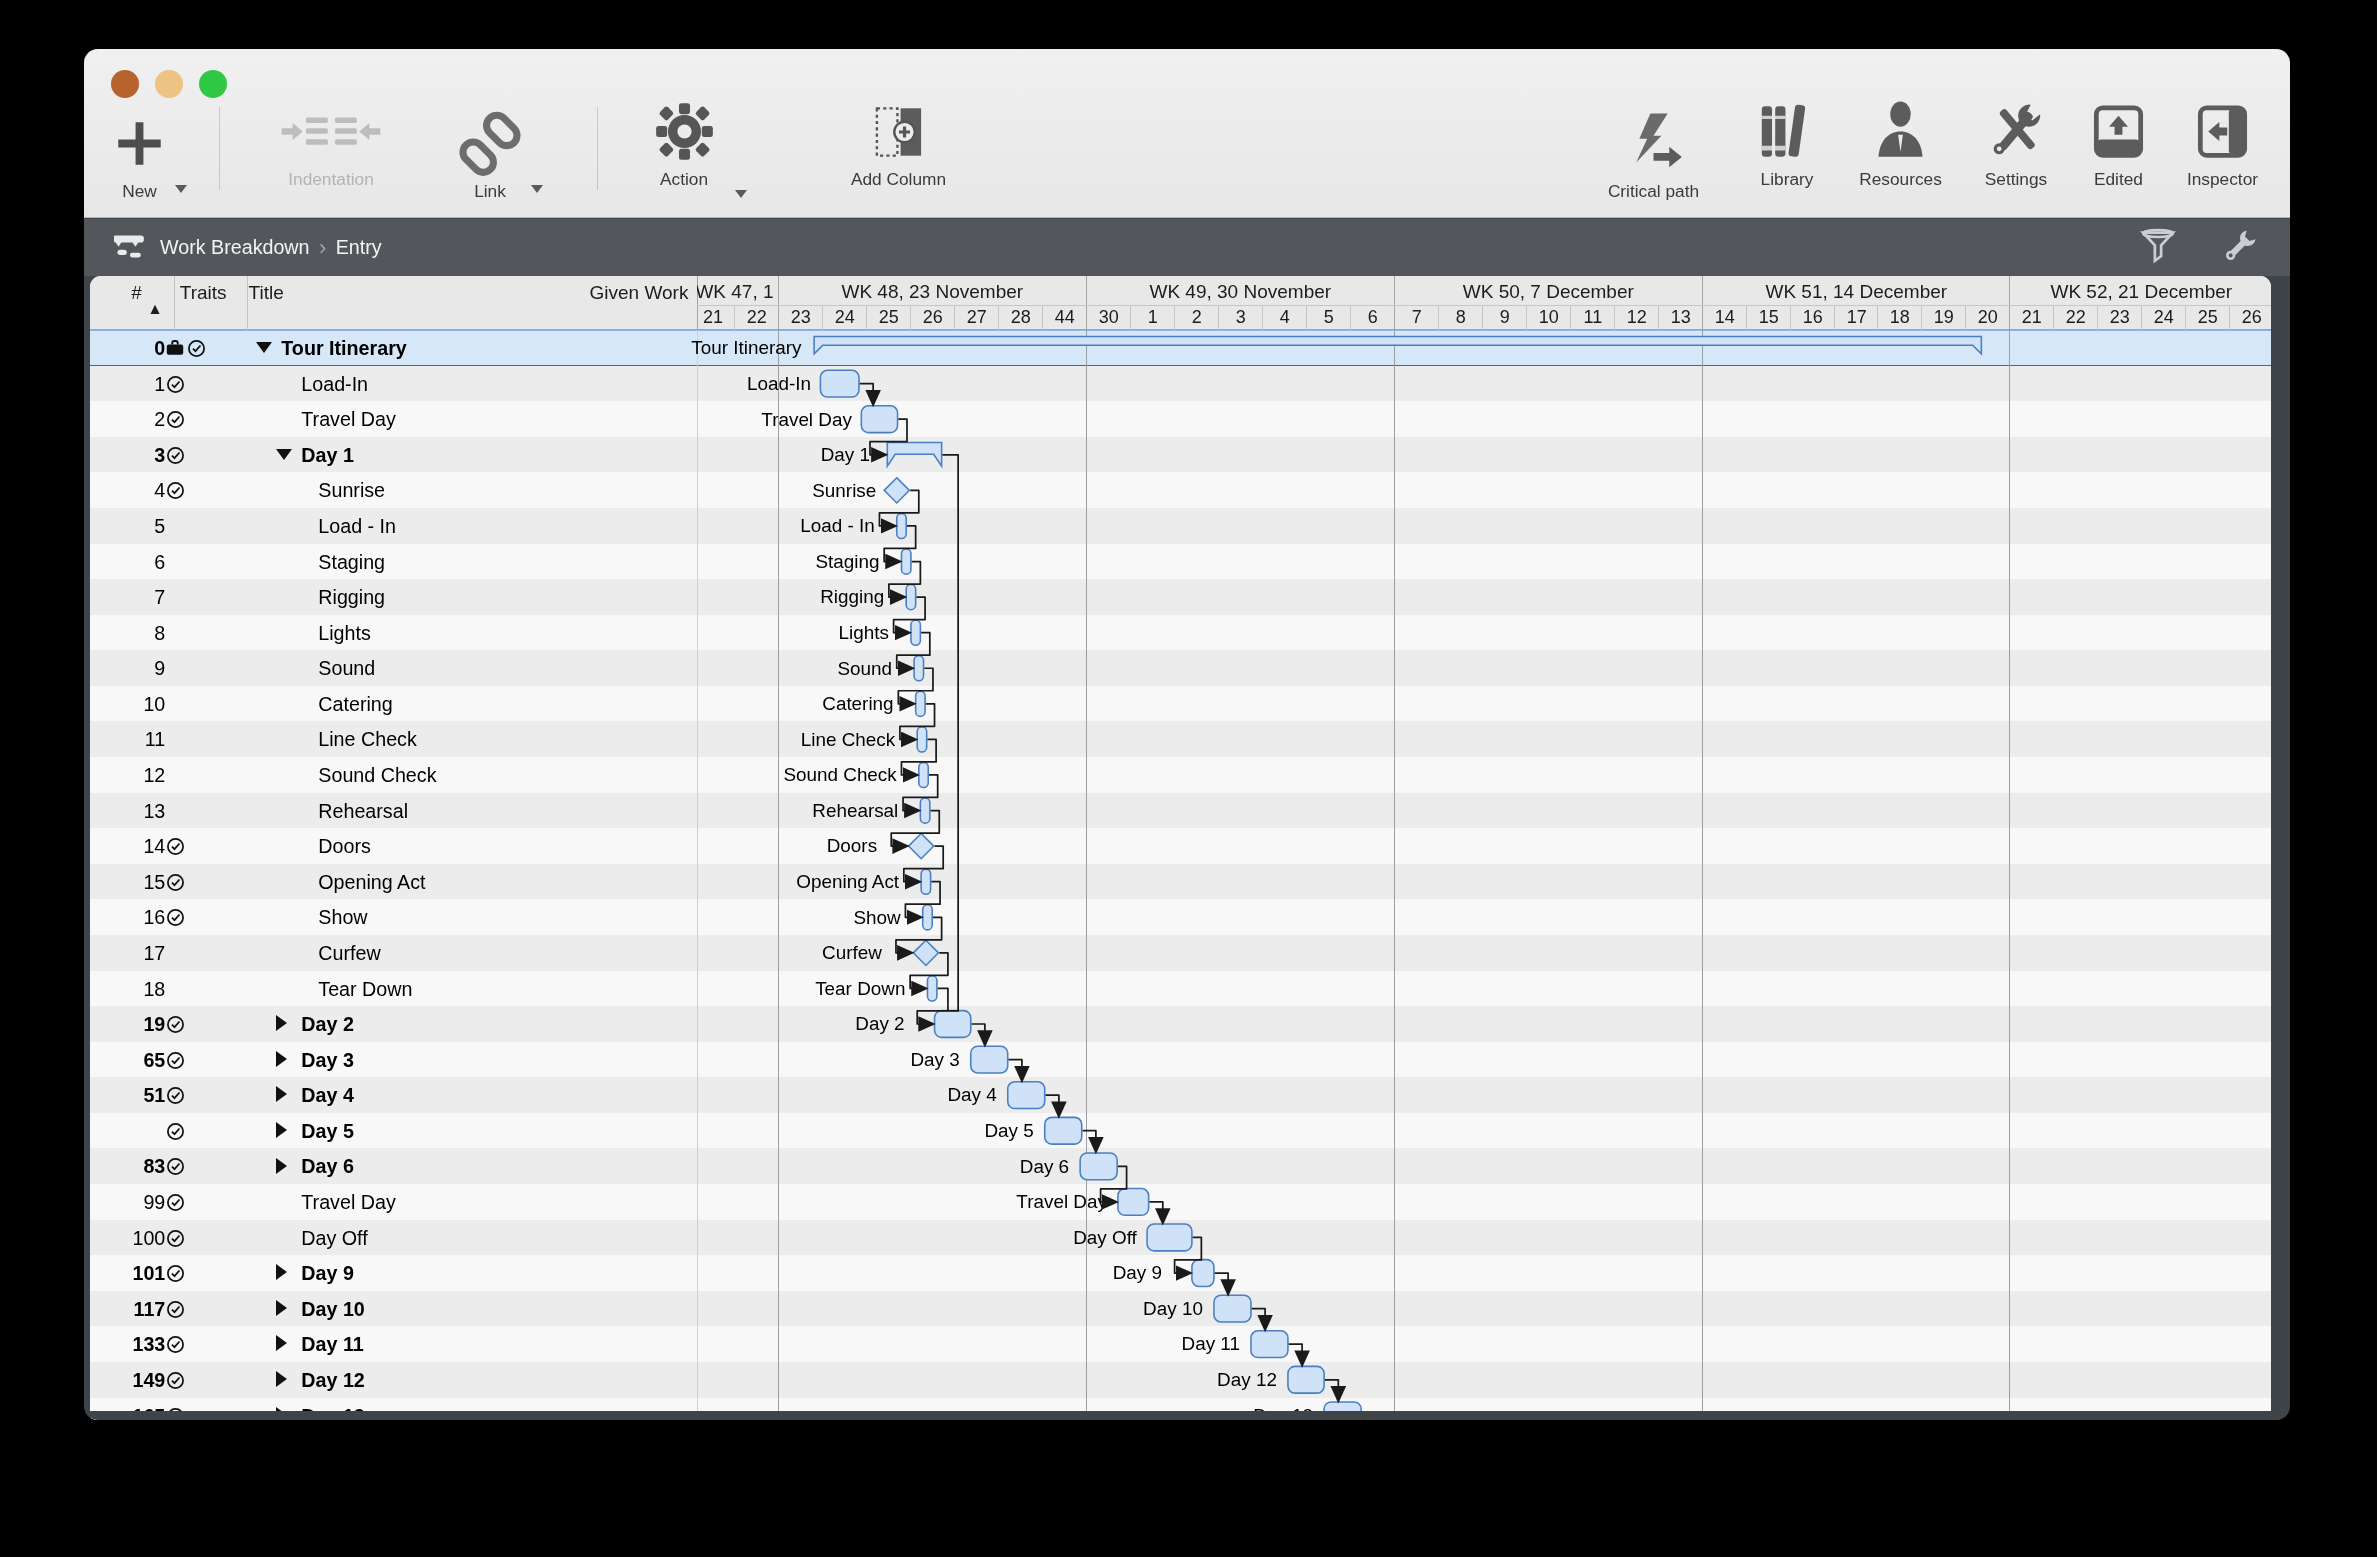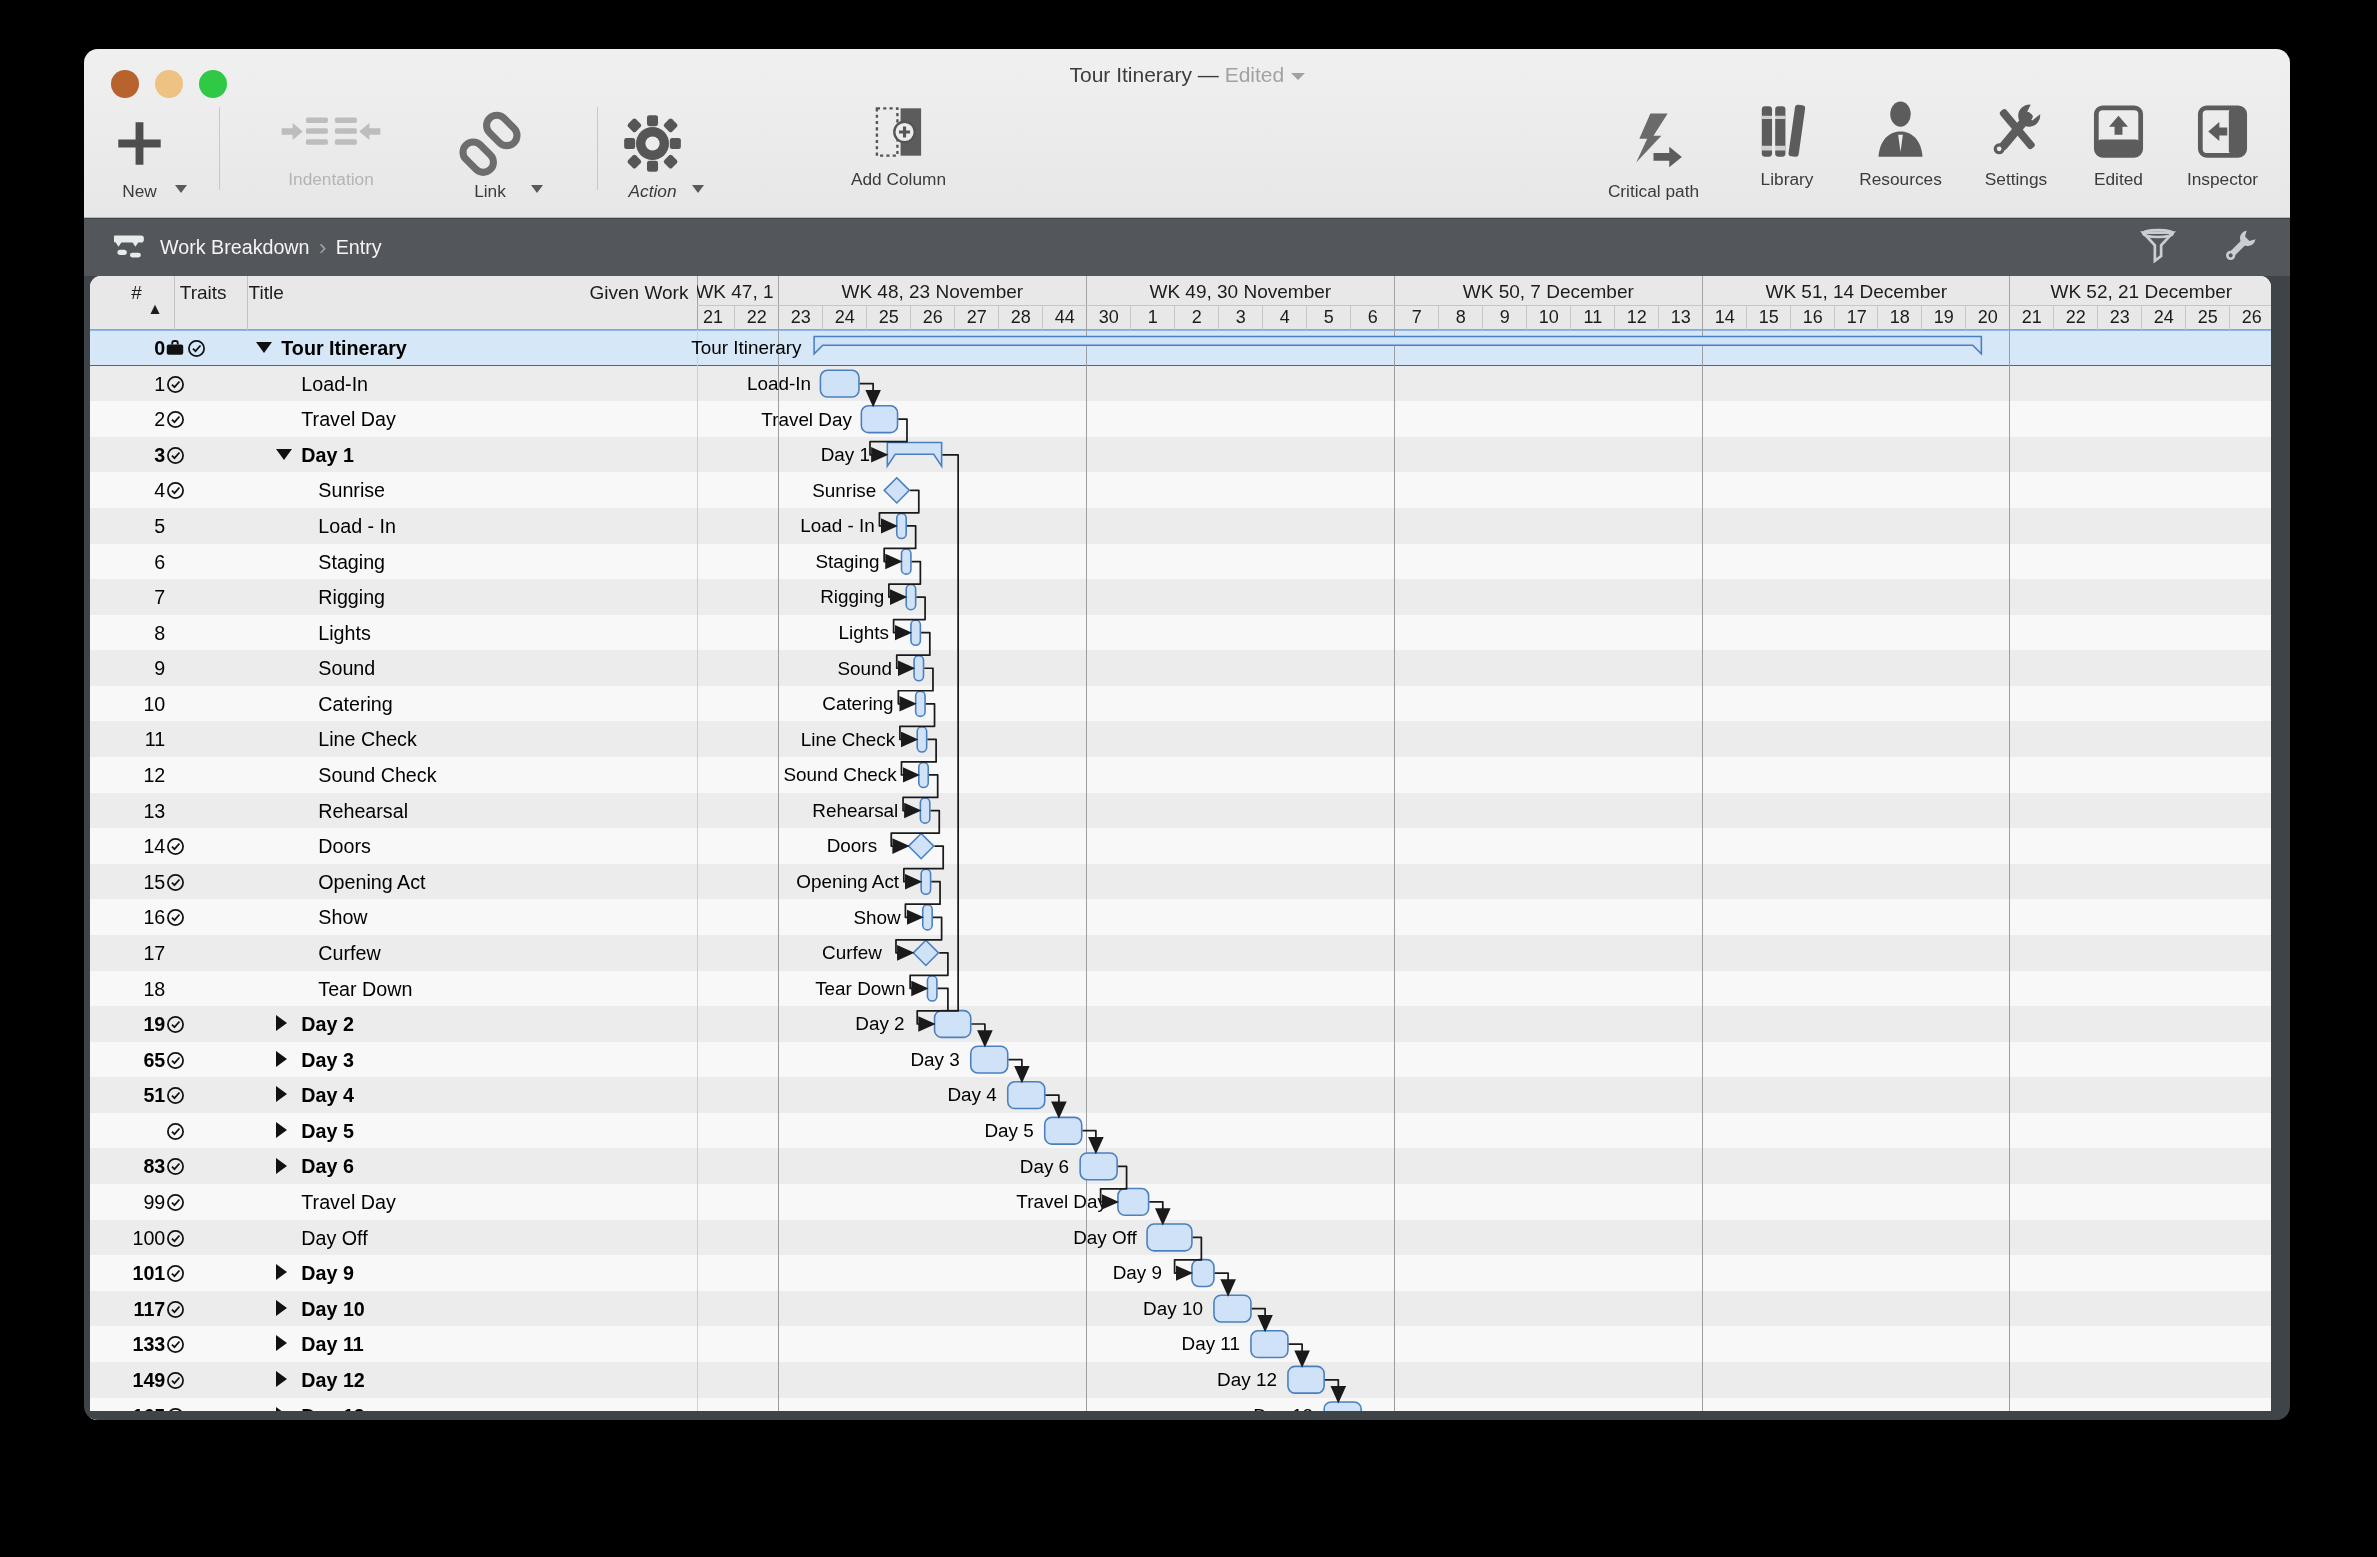--- a/index.html
+++ b/index.html
@@ -62,25 +62,20 @@
 </head>
 <body>
 
 <div class="window">
 
   <div class="chrome">
     <div class="titlebar">
       <span class="traffic t-red"></span>
       <span class="traffic t-yellow"></span>
       <span class="traffic t-green"></span>
-      <div class="win-title">
-        <span>Tour Itinerary</span>
-        <span>—</span>
-        <span class="muted">Edited</span><span class="chev-dn"></span>
-      </div>
     </div>
 
     <div class="toolbar">
 
       <div class="tb-btn" style="left:28px; width:102px; flex-direction:row;">
         <div style="display:flex; flex-direction:column; align-items:center;">
           <div class="tb-icon">
             <svg width="55" height="55" viewBox="0 0 70 70">
                 <path d="M30 8 h10 v22 h22 v10 h-22 v22 h-10 v-22 H8 v-10 h22 z" fill="#4e4e4e"></path>
               </svg>
@@ -116,21 +111,21 @@
                 <rect x="44" y="4" width="26" height="44" rx="13" transform="rotate(-45 57 26)"></rect>
               </g>
             </svg>
           </div>
           <div class="tb-label">Link</div>
         </div>
         <span class="dd"></span>
       </div>
       <div class="tb-sep" style="left:513px;"></div>
 
-      <div class="tb-btn" style="left:537px; width:126px; flex-direction:row;font-style:italic;">
+      <div class="tb-btn" style="left:537px; width:126px; flex-direction:column;">
         <div style="display:flex; flex-direction:column; align-items:center;">
           <div class="tb-icon">
             <svg width="63" height="63" viewBox="0 0 80 80">
               <g fill="#565656">
                 <g id="teeth"></g>
                 <circle cx="40" cy="40" r="21"></circle>
                   <circle cx="40" cy="40" r="9" fill="#ececec"></circle>
                 <rect x="33" y="4" width="14" height="14" rx="3"></rect>
                   <rect x="33" y="62" width="14" height="14" rx="3"></rect>
                 <rect x="4" y="33" width="14" height="14" rx="3"></rect>

